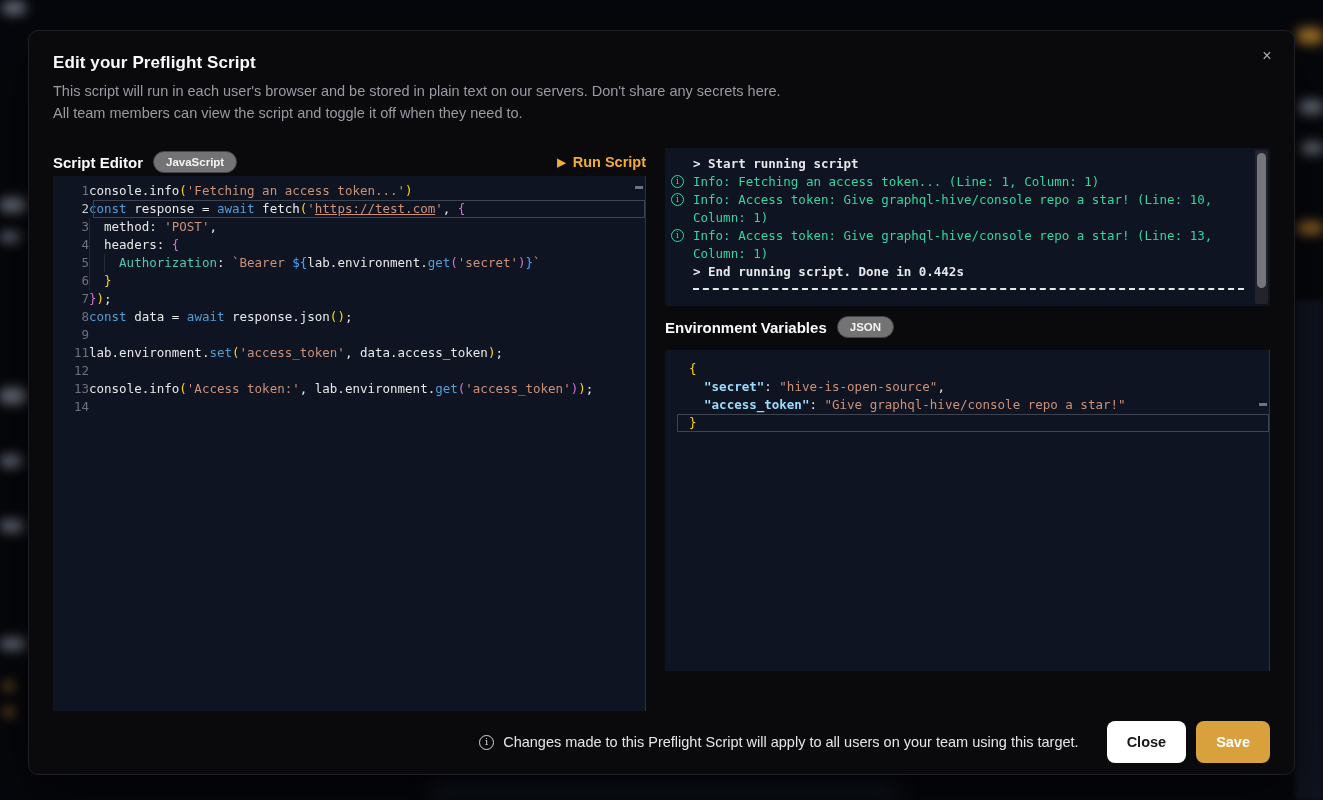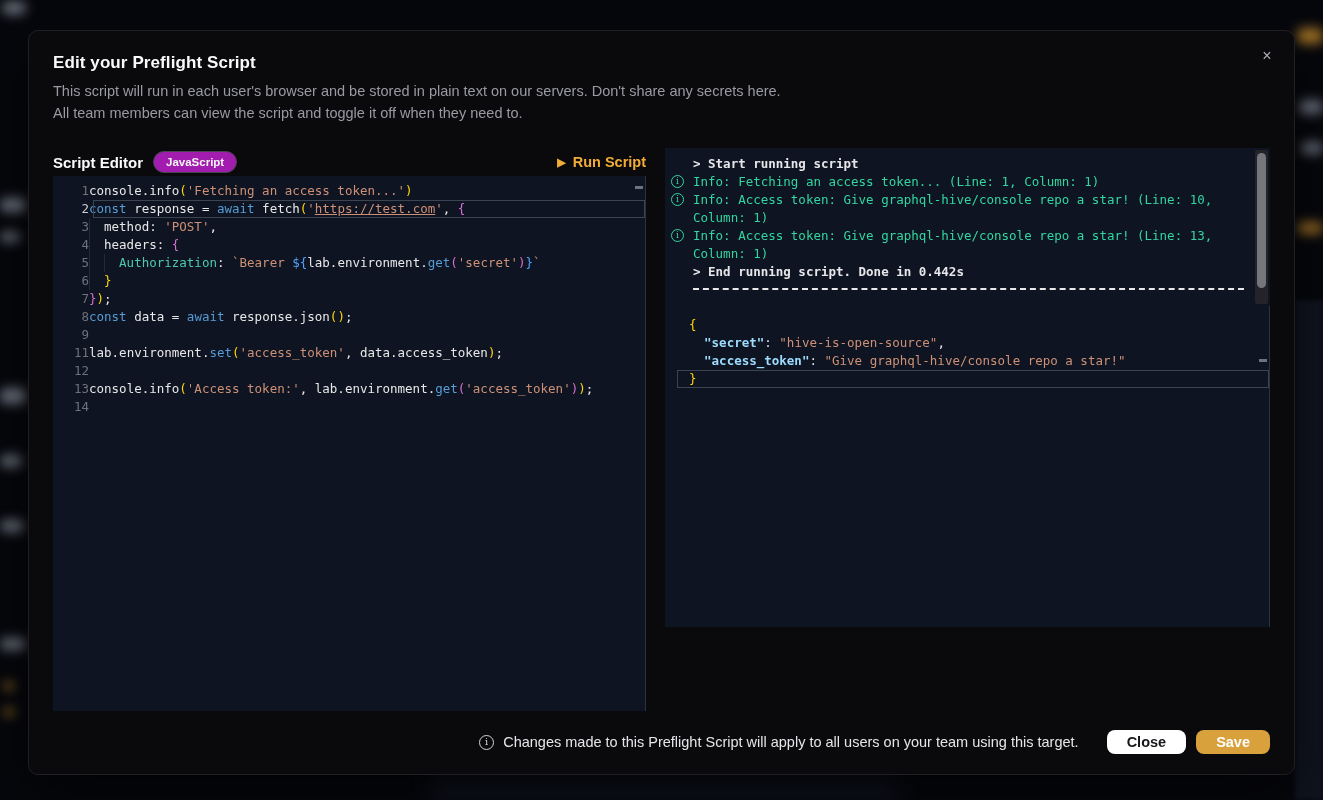--- a/index.html
+++ b/index.html
@@ -22,21 +22,21 @@
   .modal{position:absolute;left:28px;top:30px;width:1267px;height:745px;background:var(--modal-bg);
     border:1px solid #1f1f25;border-radius:10px;padding:22px 24px 0 24px;box-shadow:0 20px 60px rgba(0,0,0,.6);}
   .close-x{position:absolute;top:14px;right:16px;width:22px;height:22px;color:#a9adb5;font-size:16px;
     display:flex;align-items:center;justify-content:center;cursor:pointer;line-height:1;}
   .m-title{color:#fafafa;font-size:17px;font-weight:bold;letter-spacing:.1px;}
   .m-desc{color:var(--desc);font-size:14.5px;line-height:22px;margin-top:7px;}
   .columns{display:grid;grid-template-columns:593px 1fr;column-gap:19px;margin-top:24px;}
   .panel-head{height:28px;display:flex;align-items:center;}
   .panel-title{color:#fafafa;font-size:15px;font-weight:bold;}
   .badge{margin-left:10px;border:1px solid #44444c;border-radius:999px;padding:4px 12px;
-    color:#f4f4f5;font-size:11.5px;font-weight:bold;background:#a21caf;}
+    color:#f4f4f5;font-size:11.5px;font-weight:bold;background:#737373;}
   .spacer{flex:1;}
   .link-btn{display:flex;align-items:center;gap:7px;color:var(--accent);font-size:14.5px;font-weight:bold;cursor:pointer;}
   .link-btn .glyph{font-size:11px;}
   
   .editor{position:relative;background:var(--editor-bg);overflow:hidden;
     font-family:"DejaVu Sans Mono",monospace;font-size:12.5px;line-height:18px;
     border-right:1px solid #2b3140;}
   .editor.script{height:535px;padding-top:6px;}
   .editor.env{height:321px;padding-top:10px;}
   .cl{position:relative;height:18px;display:flex;white-space:pre;color:var(--pl);}
@@ -64,21 +64,21 @@
   .i-circ{width:13px;height:13px;border:1px solid currentColor;border-radius:50%;font-size:9px;
     display:flex;align-items:center;justify-content:center;font-family:"DejaVu Serif",serif;line-height:1;}
   .ctext{white-space:pre-wrap;word-break:break-word;}
   .csep{border-top:2px dashed #e8e8e8;margin:7px 26px 0 22px;}
   .scrollbar{position:absolute;right:2px;top:2px;bottom:2px;width:13px;background:#232329;border-radius:2px;}
   .thumb{position:absolute;left:2px;right:2px;top:3px;bottom:16px;background:#75757c;border-radius:6px;}
   
   .footer{display:flex;align-items:center;justify-content:flex-end;gap:10px;margin-top:5px;height:52px;}
   .note{display:flex;align-items:center;gap:9px;color:#e6e6ea;font-size:14.5px;margin-right:18px;}
   .note .i-circ{width:15px;height:15px;font-size:10px;color:#d6d6da;}
-  .btn{height:24px;border:none;border-radius:8px;font-size:14.5px;font-weight:bold;
+  .btn{height:42px;border:none;border-radius:8px;font-size:14.5px;font-weight:bold;
     padding:0 20px;cursor:pointer;font-family:"Liberation Sans",sans-serif;}
   .btn.close{background:#ffffff;color:#17171b;}
   .btn.save{background:var(--save-bg);color:#ffffff;}
 </style>
 </head>
 <body>
 
 <div class="backdrop">
   <div class="blob gray" style="left:2px;top:2px;width:24px;height:12px"></div>
   <div class="blob gray" style="left:0;top:198px;width:26px;height:14px"></div>
@@ -162,20 +162,24 @@
           </div>
           <div class="crow plain">
             <span class="ctext">&gt; End running script. Done in 0.442s</span>
           </div>
           <div class="csep"></div>
           <div class="scrollbar">
           <div class="thumb"></div>
         </div>
         </div>
 
+      <div class="panel-head" style="margin-top:7px;margin-bottom:9px">
+        <span class="panel-title">Environment Variables</span>
+        <span class="badge">JSON</span>
+      </div>
       <div class="editor env" id="env-editor">
         <div class="ruler-mark" style="top:53px"></div>
       <div class="cl"><span class="code"><span class="tk-b1">{</span></span></div>
           <div class="cl"><span class="code"><span class="tk-pl">  </span><span class="tk-key">"secret"</span><span class="tk-pl">: </span><span class="tk-str">"hive-is-open-source"</span><span class="tk-pl">,</span></span></div>
           <div class="cl"><span class="code"><span class="tk-pl">  </span><span class="tk-key">"access_token"</span><span class="tk-pl">: </span><span class="tk-str">"Give graphql-hive/console repo a star!"</span></span></div>
           <div class="cl cur"><span class="code"><span class="tk-b1">}</span></span></div>
         </div>
     </div>
   </div>
 

